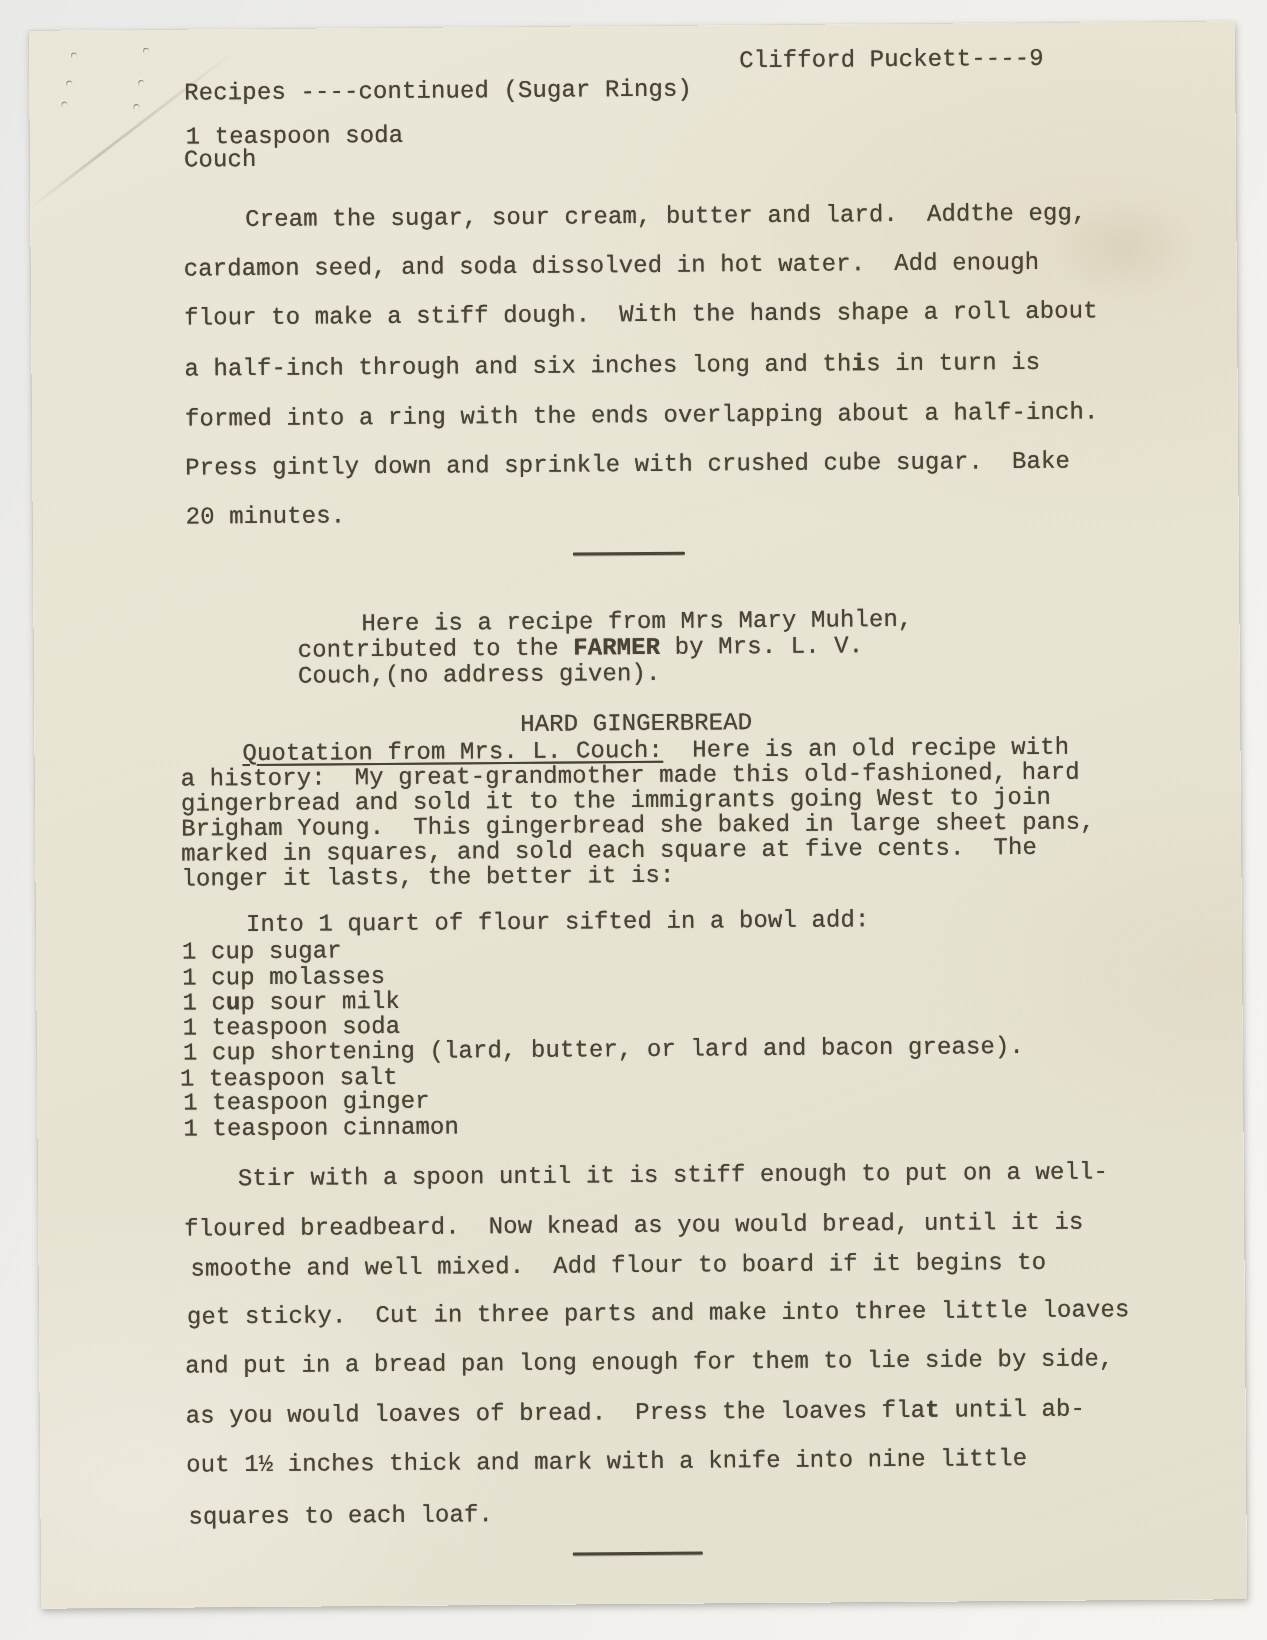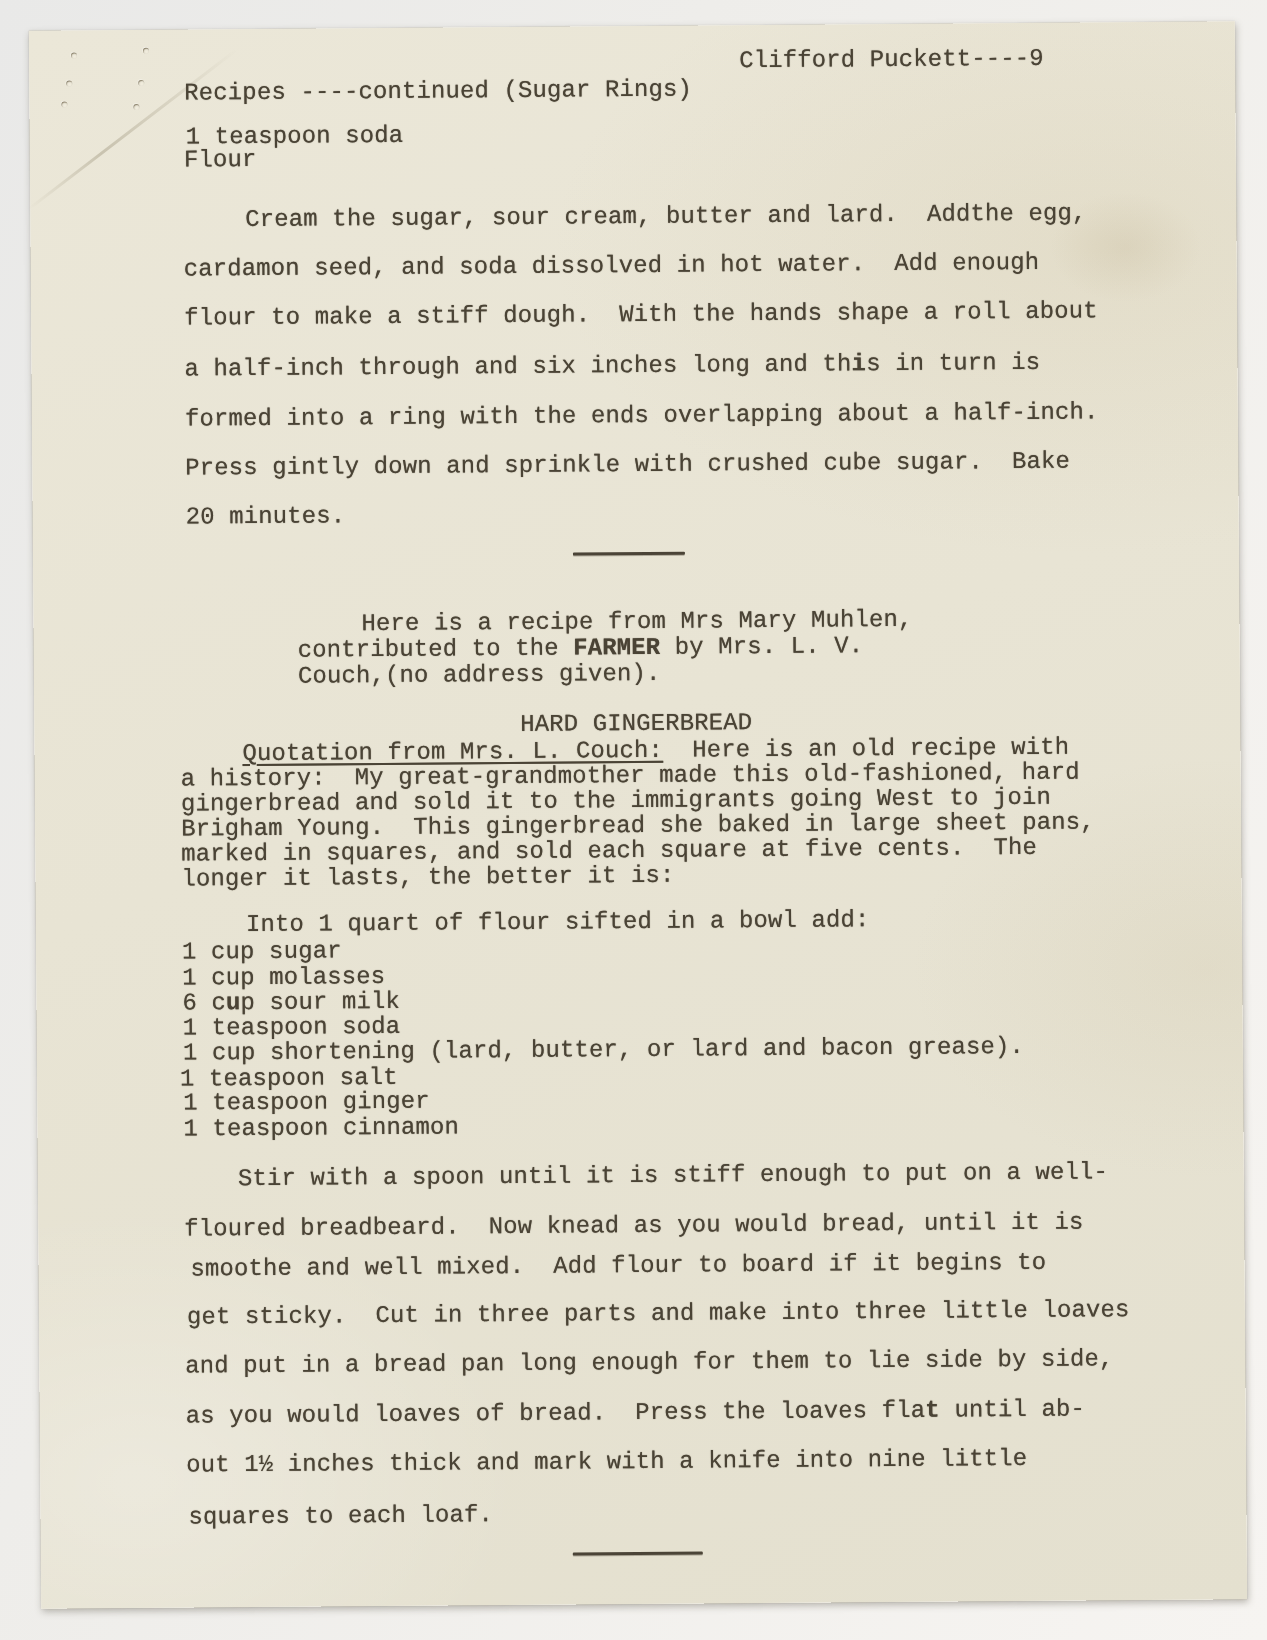--- a/index.html
+++ b/index.html
@@ -58,21 +58,21 @@
     <div class="hole" style="left:114px;top:18px"></div>
     <div class="hole" style="left:109px;top:50px"></div>
     <div class="hole" style="left:104px;top:74px"></div>
   </div>
 
   <div class="ln" style="left:710px;top:22px">Clifford Puckett----9</div>
   <div class="ln" style="left:155px;top:50px">Recipes ----continued (Sugar Rings)</div>
 
   <div>
     <div class="ln" style="left:156px;top:94px">1 teaspoon soda</div>
-    <div class="ln" style="left:154px;top:117px">Flour</div>
+    <div class="ln" style="left:154px;top:117px">Couch</div>
   </div>
 
   <div>
     <div class="ln" style="left:215px;top:177px">Cream the sugar, sour cream, butter and lard.  Addthe egg,</div>
     <div class="ln" style="left:153px;top:226px">cardamon seed, and soda dissolved in hot water.  Add enough</div>
     <div class="ln" style="left:153px;top:275px">flour to make a stiff dough.  With the hands shape a roll about</div>
     <div class="ln" style="left:153px;top:326px"><span>a half-inch through and six inches long and th</span><span class="ov">i</span><span>s in turn is</span></div>
     <div class="ln" style="left:153px;top:376px">formed into a ring with the ends overlapping about a half-inch.</div>
     <div class="ln" style="left:153px;top:425px">Press gintly down and sprinkle with crushed cube sugar.  Bake</div>
     <div class="ln" style="left:153px;top:474px">20 minutes.</div>
@@ -95,21 +95,21 @@
     <div class="ln" style="left:146px;top:786px">Brigham Young.  This gingerbread she baked in large sheet pans,</div>
     <div class="ln" style="left:146px;top:811px">marked in squares, and sold each square at five cents.  The</div>
     <div class="ln" style="left:146px;top:836px">longer it lasts, the better it is:</div>
   </div>
 
   <div class="ln" style="left:210px;top:882px">Into 1 quart of flour sifted in a bowl add:</div>
 
   <div>
     <div class="ln" style="left:146px;top:909px">1 cup sugar</div>
     <div class="ln" style="left:146px;top:935px">1 cup molasses</div>
-    <div class="ln" style="left:146px;top:960px"><span>6 c</span><span class="ov">u</span><span>p sour milk</span></div>
+    <div class="ln" style="left:146px;top:960px"><span>1 c</span><span class="ov">u</span><span>p sour milk</span></div>
     <div class="ln" style="left:146px;top:985px">1 teaspoon soda</div>
     <div class="ln" style="left:146px;top:1010px">1 cup shortening (lard, butter, or lard and bacon grease).</div>
     <div class="ln" style="left:143px;top:1036px">1 teaspoon salt</div>
     <div class="ln" style="left:146px;top:1060px">1 teaspoon ginger</div>
     <div class="ln" style="left:146px;top:1086px">1 teaspoon cinnamon</div>
   </div>
 
   <div>
     <div class="ln" style="left:200px;top:1136px">Stir with a spoon until it is stiff enough to put on a well-</div>
     <div class="ln" style="left:146px;top:1186px">floured breadbeard.  Now knead as you would bread, until it is</div>

